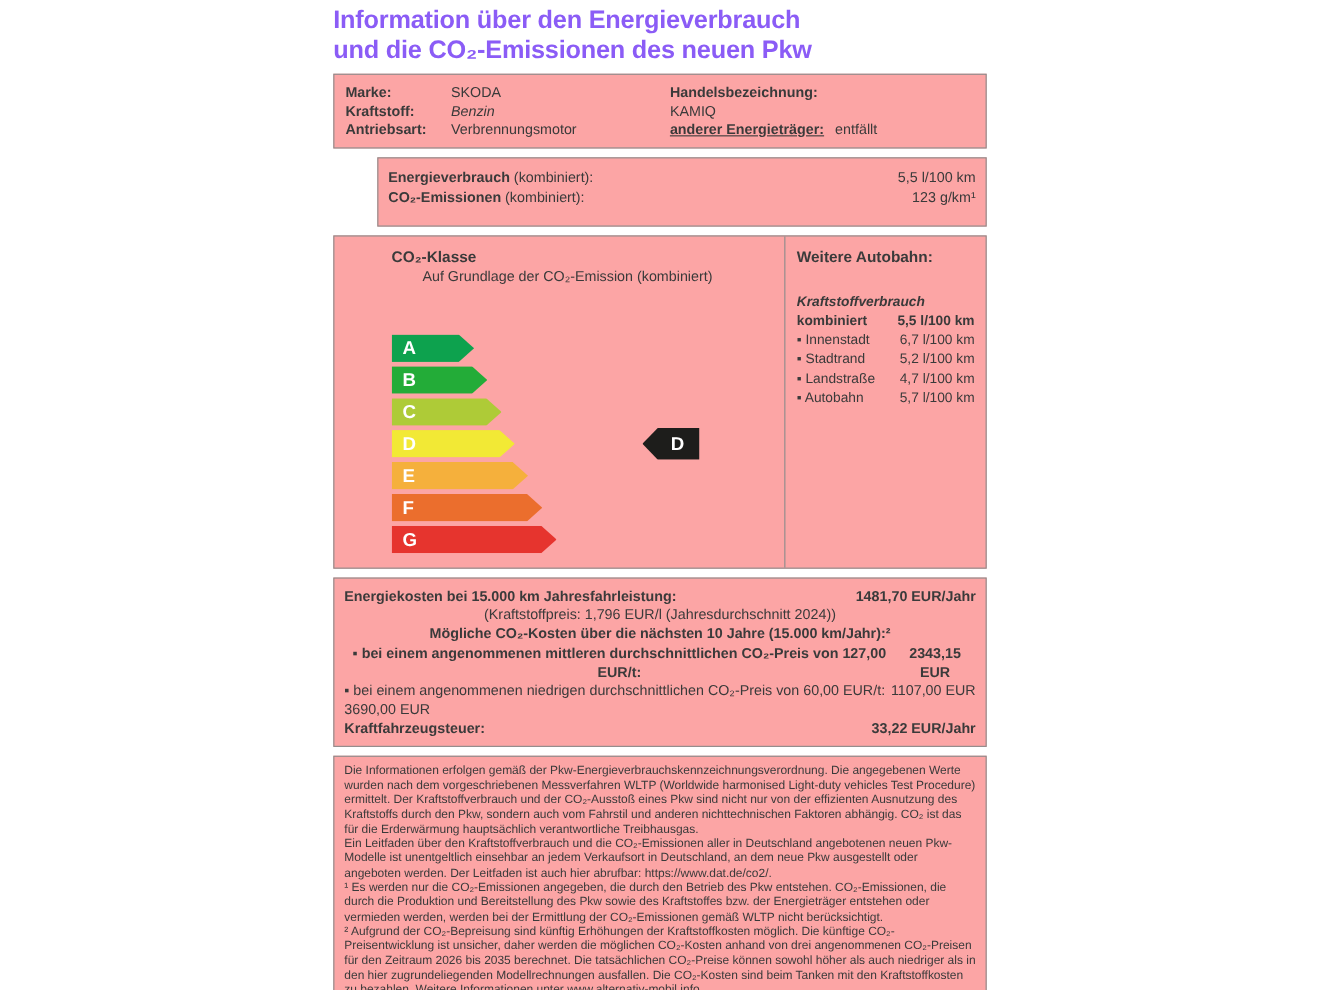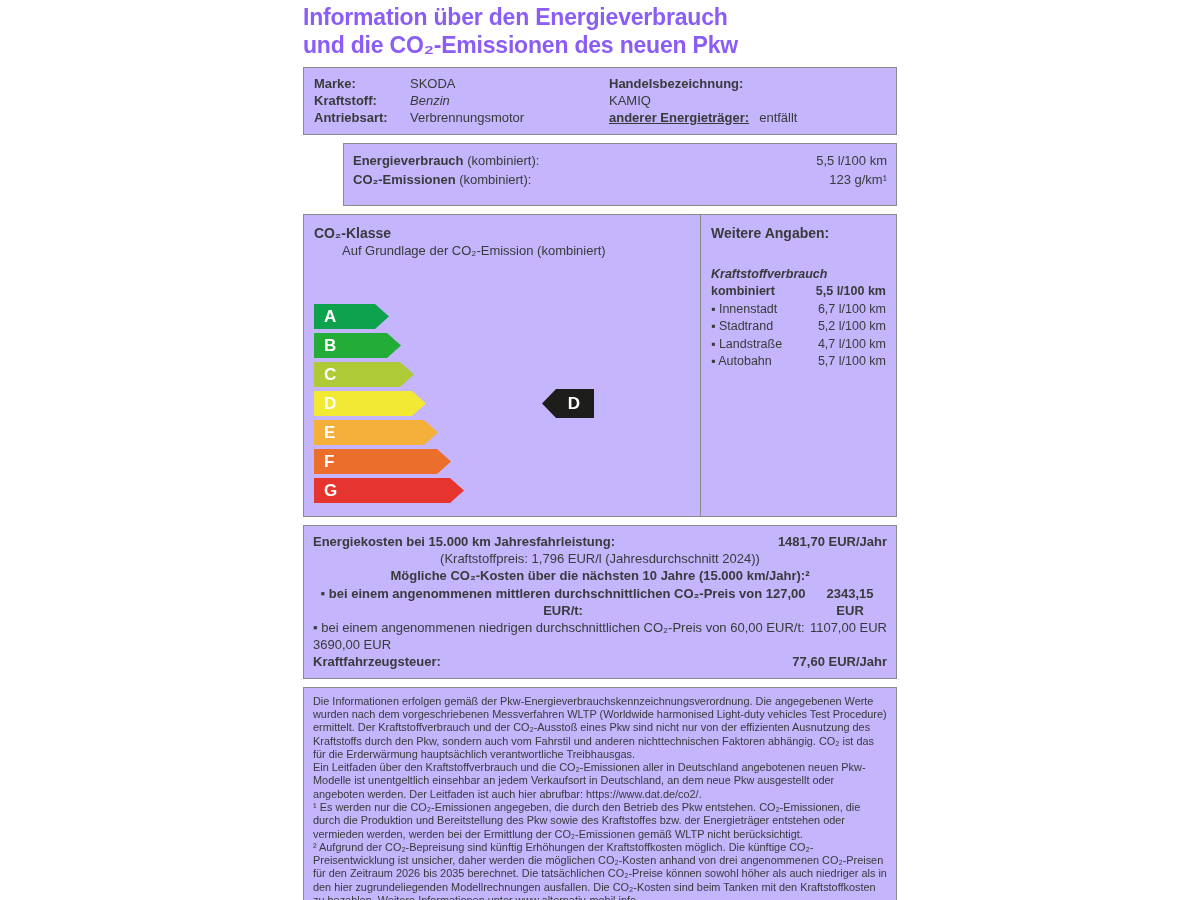--- a/index.html
+++ b/index.html
@@ -8,38 +8,38 @@
     font-family: "Liberation Sans", sans-serif;
     color: #3a3a3a;
     -webkit-font-smoothing: antialiased;
   }
   .page { width: 594px; margin: 0 auto; padding-top: 3px; }
 
   
   .title { font-size: 23px; font-weight: bold; line-height: 28px; color: #8b5cf6; letter-spacing: -0.2px; }
 
   
-  .box { border: 1px solid #8a8a8a; margin-top: 8px; background: #c4b5fd; }
+  .box { border: 1px solid #8a8a8a; margin-top: 8px; background: #fca5a5; }
 
   
   .vehicle-box { display: flex; padding: 7px 10px 8px 10px; font-size: 13px; line-height: 17px; min-height: 67px; }
   .vehicle-left { width: 295px; }
   .vehicle-right { flex: 1; }
   .kv-row { display: flex; }
   .kv-label { font-weight: bold; width: 96px; flex-shrink: 0; }
   .kv-label-wide { font-weight: bold; margin-right: 10px; text-decoration: underline; }
   .italic { font-style: italic; }
 
   
   .consumption-box { padding: 7px 9px; font-size: 13px; line-height: 19px; min-height: 63px; margin-left: 40px; }
   .line-row { display: flex; justify-content: space-between; }
   .b { font-weight: bold; }
 
   
-  .class-box { display: flex; min-height: 297px; }
+  .class-box { display: flex; min-height: 297px; padding-left: 42px; }
   .class-left { width: 396px; padding: 9px 10px; position: relative; }
   .class-left h2 { font-size: 14px; font-weight: bold; line-height: 18px; }
   .class-sub { font-size: 13px; line-height: 18px; margin-left: 28px; }
   .arrows { position: relative; margin-top: 44px; }
   .arrow {
     height: 25px; margin-bottom: 4px;
     display: flex; align-items: center;
     padding-left: 10px;
     color: #ffffff; font-size: 17px; font-weight: bold;
     clip-path: polygon(0 0, calc(100% - 14px) 0, 100% 50%, calc(100% - 14px) 100%, 0 100%);
@@ -133,21 +133,21 @@
           </div>
         <div class="arrow" style="width: 150px; background: rgb(230, 52, 46);">
             <span>G</span>
           </div>
         <div class="pointer">
             <span>D</span>
           </div>
       </div>
     </div>
     <div class="class-right">
-      <h2>Weitere Angaben:</h2>
+      <h2>Weitere Autobahn:</h2>
       <div class="fuel-head">Kraftstoffverbrauch</div>
       <div class="fuel-row b">
         <span>kombiniert</span>
         <span>5,5 l/100 km</span>
       </div>
       <div class="fuel-row">
         <span>▪ Innenstadt</span>
         <span>6,7 l/100 km</span>
       </div>
       <div class="fuel-row">
@@ -178,21 +178,21 @@
     </div>
     <div class="line-row">
       <span>▪ bei einem angenommenen niedrigen durchschnittlichen CO₂-Preis von 60,00 EUR/t:</span>
       <span>1107,00 EUR</span>
     </div>
     <div class="line-row">
       <span>3690,00 EUR</span>
     </div>
     <div class="line-row b">
       <span>Kraftfahrzeugsteuer:</span>
-      <span>77,60 EUR/Jahr</span>
+      <span>33,22 EUR/Jahr</span>
     </div>
   </div>
 
   <div class="box fineprint-box">
     <div>Die Informationen erfolgen gemäß der Pkw-Energieverbrauchskennzeichnungsverordnung. Die angegebenen Werte wurden nach dem vorgeschriebenen Messverfahren WLTP (Worldwide harmonised Light-duty vehicles Test Procedure) ermittelt. Der Kraftstoffverbrauch und der CO₂-Ausstoß eines Pkw sind nicht nur von der effizienten Ausnutzung des Kraftstoffs durch den Pkw, sondern auch vom Fahrstil und anderen nichttechnischen Faktoren abhängig. CO₂ ist das für die Erderwärmung hauptsächlich verantwortliche Treibhausgas.</div>
     <div>Ein Leitfaden über den Kraftstoffverbrauch und die CO₂-Emissionen aller in Deutschland angebotenen neuen Pkw-Modelle ist unentgeltlich einsehbar an jedem Verkaufsort in Deutschland, an dem neue Pkw ausgestellt oder angeboten werden. Der Leitfaden ist auch hier abrufbar: https://www.dat.de/co2/.</div>
     <div>¹ Es werden nur die CO₂-Emissionen angegeben, die durch den Betrieb des Pkw entstehen. CO₂-Emissionen, die durch die Produktion und Bereitstellung des Pkw sowie des Kraftstoffes bzw. der Energieträger entstehen oder vermieden werden, werden bei der Ermittlung der CO₂-Emissionen gemäß WLTP nicht berücksichtigt.</div>
     <div>² Aufgrund der CO₂-Bepreisung sind künftig Erhöhungen der Kraftstoffkosten möglich. Die künftige CO₂-Preisentwicklung ist unsicher, daher werden die möglichen CO₂-Kosten anhand von drei angenommenen CO₂-Preisen für den Zeitraum 2026 bis 2035 berechnet. Die tatsächlichen CO₂-Preise können sowohl höher als auch niedriger als in den hier zugrundeliegenden Modellrechnungen ausfallen. Die CO₂-Kosten sind beim Tanken mit den Kraftstoffkosten zu bezahlen. Weitere Informationen unter www.alternativ-mobil.info</div>
   </div>
 

